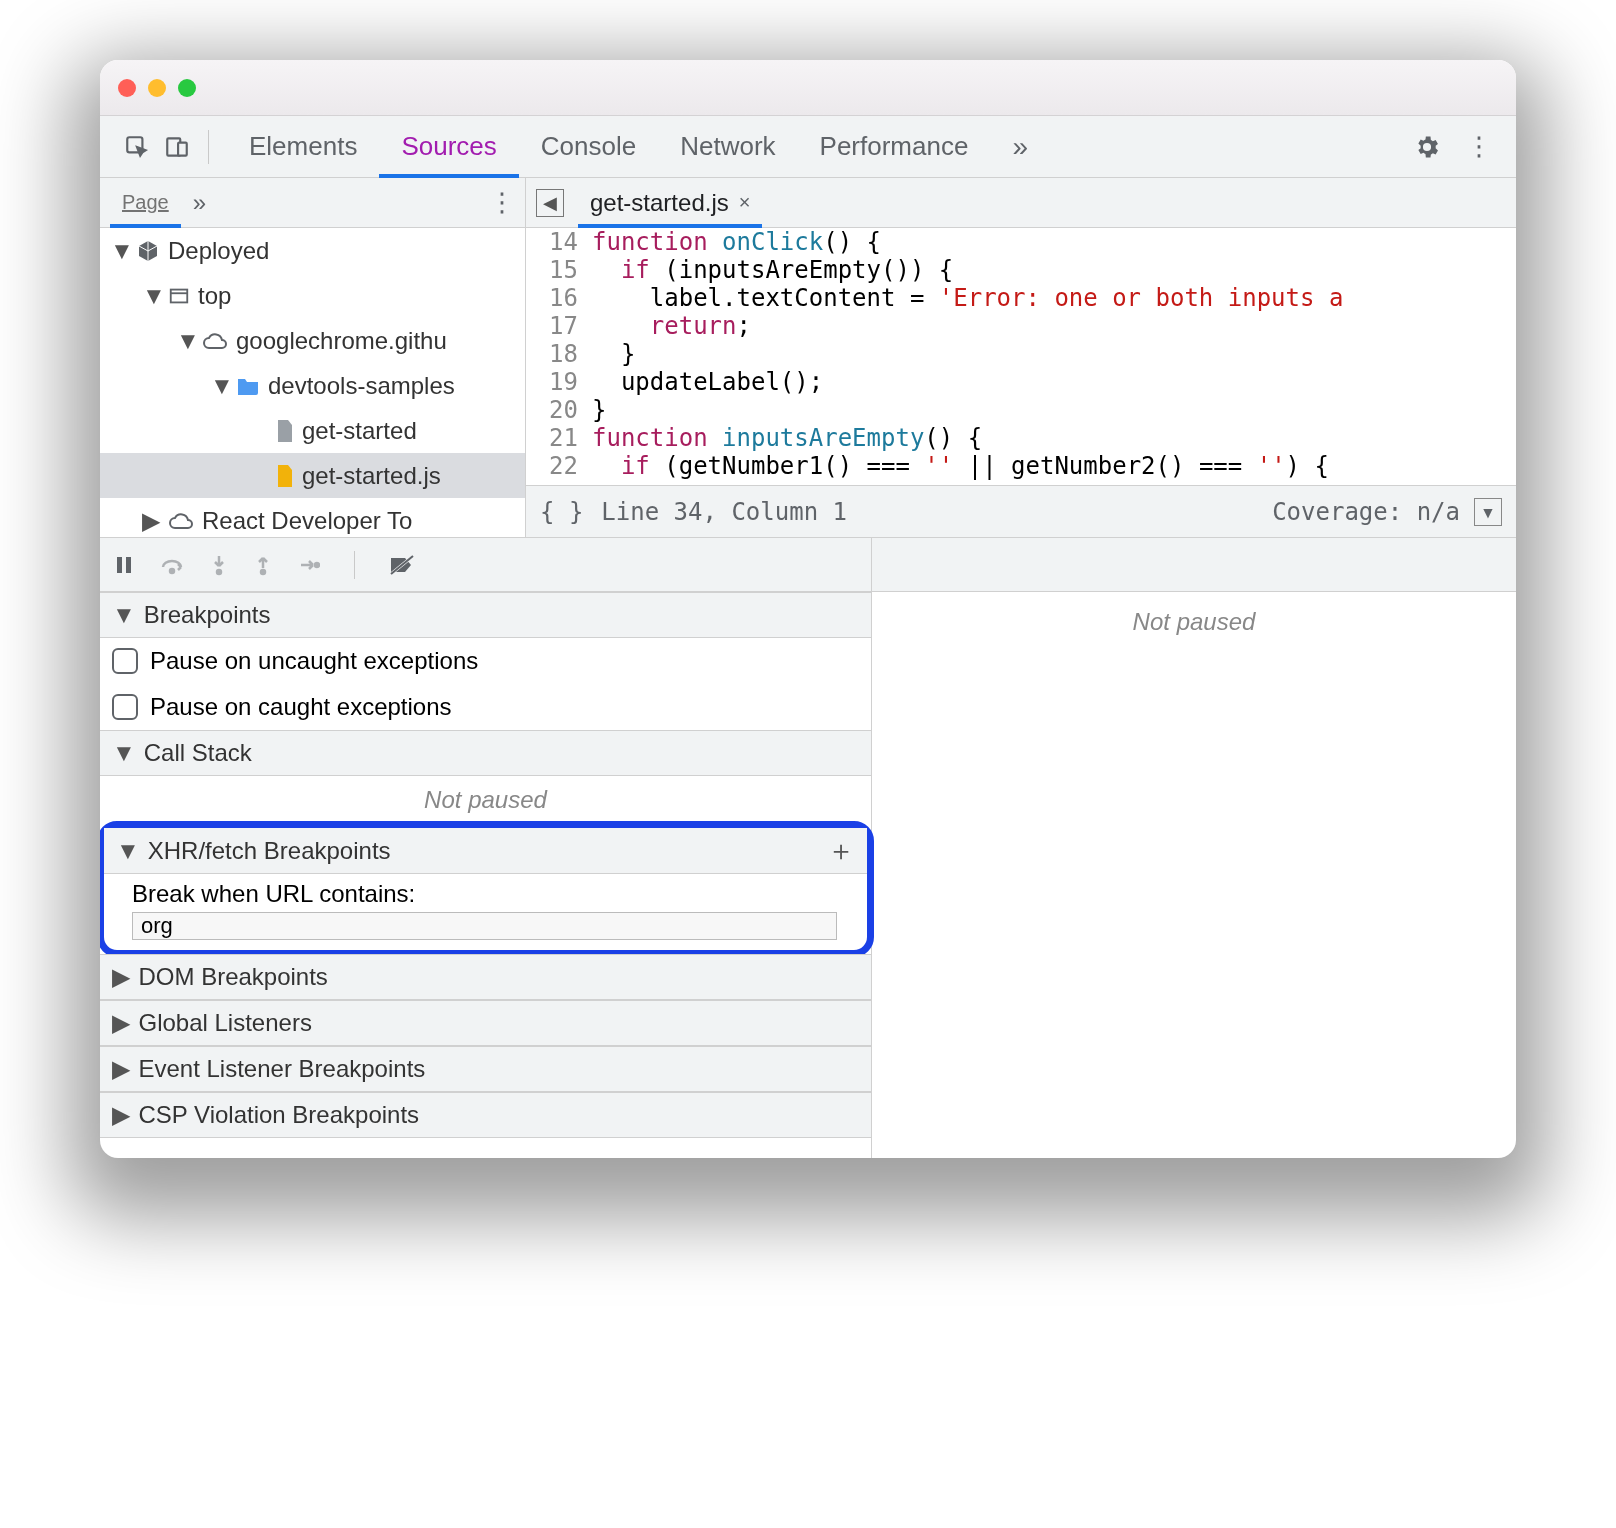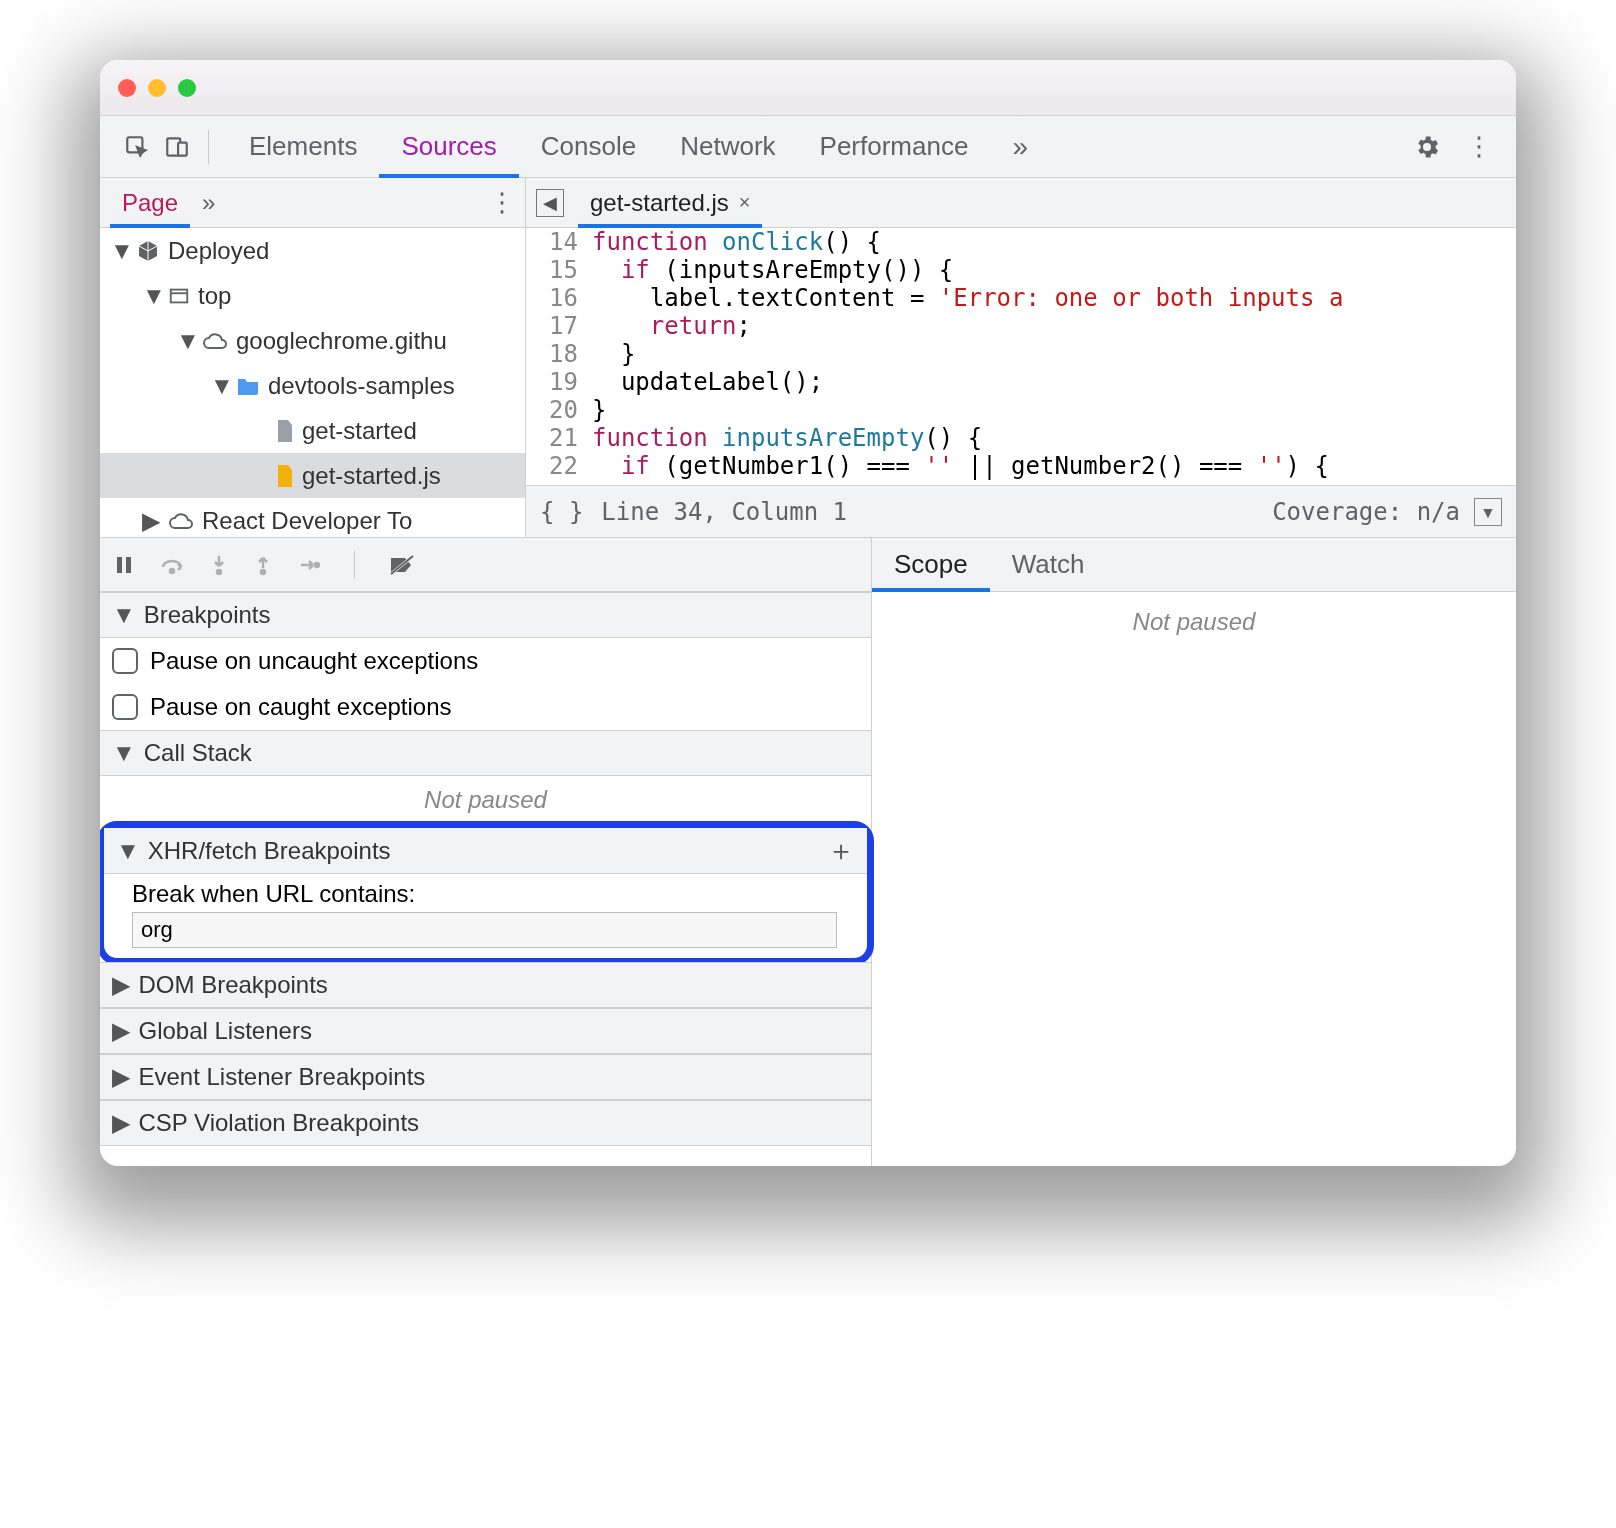--- a/index.html
+++ b/index.html
@@ -50,21 +50,21 @@
   .tab.active::after { content:""; position:absolute; left:0; right:0; bottom:-1px; height:4px; background:#1a73e8; }
   .tab .more { font-size:28px; color:#5f6368; }
   .tabbar .right-tools { margin-left:auto; display:flex; align-items:center; gap:18px; padding-right:10px; }
   
   .body { display:flex; flex-direction:column; }
   .row2 { display:flex; height:50px; border-bottom:1px solid #d0d0d0; }
   .row2-left {
     width:426px; background:#f1f3f4; display:flex; align-items:center; padding:0 10px;
     border-right:1px solid #d0d0d0; position:relative;
   }
-  .row2-left .pagetab { font-size:24px; color:#be185d; padding:0 12px; height:100%; display:flex; align-items:center; position:relative;}
+  .row2-left .pagetab { font-size:20px; color:#737373; padding:0 12px; height:100%; display:flex; align-items:center; position:relative;text-decoration:underline;}
   .row2-left .pagetab::after { content:""; position:absolute; left:0; right:0; bottom:-1px; height:4px; background:#1a73e8;}
   .row2-left .more { margin-left:12px; font-size:24px; color:#5f6368; }
   .row2-left .dots { margin-left:auto; font-size:26px; color:#5f6368; }
   .row2-right { flex:1; display:flex; align-items:center; background:#f1f3f4; padding:0 10px; }
   .row2-right .nav-icon { width:28px; height:28px; border:1px solid #777; display:flex; align-items:center; justify-content:center; margin-right:14px; color:#555; font-size:18px;}
   .filetab { font-size:24px; color:#202124; padding:0 12px; height:100%; display:flex; align-items:center; gap:10px; position:relative;}
   .filetab::after { content:""; position:absolute; left:0; right:0; bottom:-1px; height:4px; background:#1a73e8;}
   .filetab .close { color:#5f6368; font-size:20px; }
   
   .row3 { display:flex; height:310px; border-bottom:1px solid #d0d0d0;}
@@ -99,21 +99,21 @@
   .col-right { flex:1; }
   .sect-head { height:46px; background:#f1f3f4; border-bottom:1px solid #d0d0d0; border-top:1px solid #d0d0d0; display:flex; align-items:center; padding:0 12px; font-size:24px; color:#333;}
   .sect-head .arrow{ margin-right:8px; color:#555;}
   .sect-head .plus{ margin-left:auto; font-size:28px; color:#555; cursor:pointer;}
   .sect-body { font-size:24px; }
   .chk-row { display:flex; align-items:center; height:46px; padding:0 12px; gap:12px;}
   .chk { width:26px; height:26px; border:2px solid #5f6368; border-radius:6px;}
   .np { height:48px; display:flex; align-items:center; justify-content:center; color:#888; font-style:italic; font-size:24px;}
   .highlight-box { border:7px solid #1a40e6; border-radius:20px; padding-bottom:10px; margin:-3px;}
   .xhr-body { padding:6px 16px 0 28px; }
-  .xhr-input { width:98%; height:36px; font-size:22px; padding:2px 8px; border:1px solid #bbb; background:#f7f7f7;}
+  .xhr-input { width:98%; height:28px; font-size:22px; padding:2px 8px; border:1px solid #bbb; background:#f7f7f7;}
   svg{display:block;}
 </style>
 </head>
 <body>
 
 <div class="window-wrap">
 
   <div class="titlebar">
     <div class="traffic">
       <div class="dot" style="background:#ff5f57"></div>
@@ -326,24 +326,20 @@
             </svg>
           </span>
         <span class="vsep" style="height:28px;"></span>
         <span class="dbg-ic">
             <svg width="26" height="22" viewBox="0 0 26 22" fill="#5f6368">
               <path d="M2 4h14l6 7-6 7H2z"></path>
               <line x1="2" y1="20" x2="24" y2="2" stroke="#f1f3f4" stroke-width="3"></line>
               <line x1="2" y1="20" x2="24" y2="2" stroke="#5f6368" stroke-width="2"></line>
             </svg>
           </span>
-      </div>
-      <div class="row4-right">
-        <div class="rt active">Scope</div>
-        <div class="rt">Watch</div>
       </div>
     </div>
 
     <div class="row5">
       <div class="col-left">
 
         <div class="sect-head">
           <span class="arrow">▼</span>
             <span>Breakpoints</span>
         </div>

